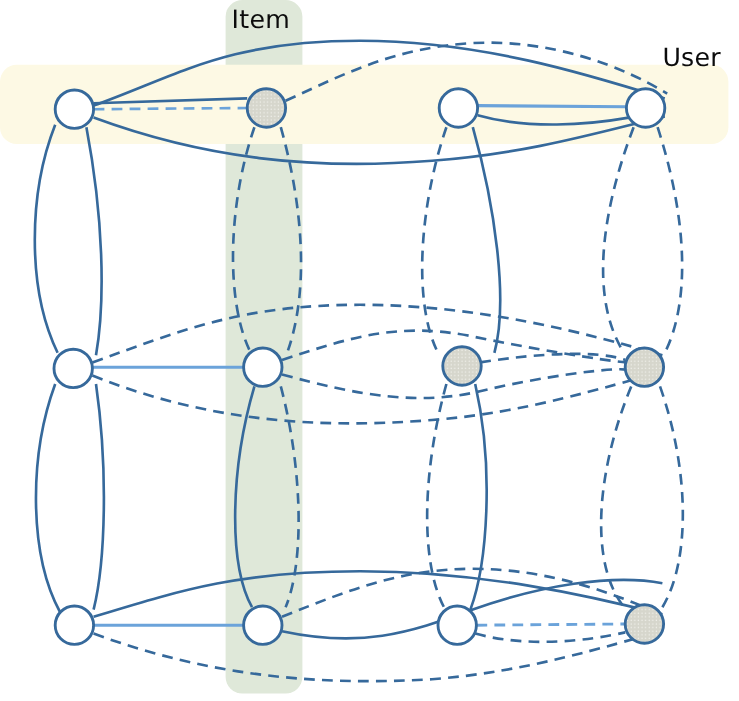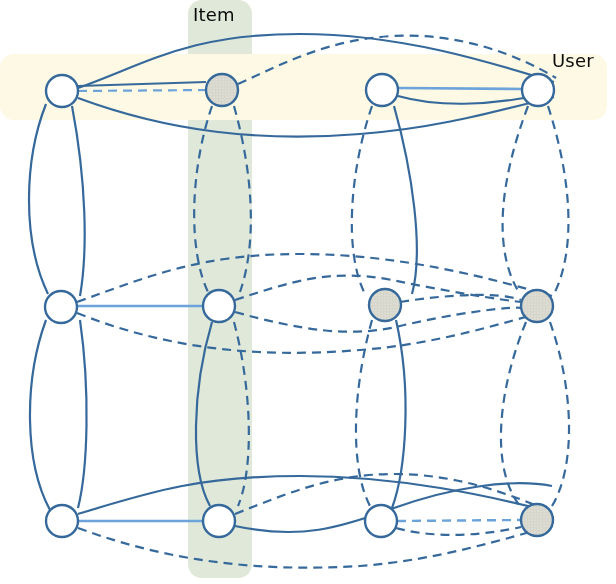--- a/index.html
+++ b/index.html
@@ -1,22 +1,22 @@
 <!DOCTYPE html>
 <html><head>
 <meta charset="utf-8">
 <style>
   html,body{margin:0;padding:0;background:#ffffff;}
   body{width:616px;height:584px;overflow:hidden;
        font-family:"DejaVu Sans","Liberation Sans",sans-serif;}
   #stage{position:relative;width:616px;height:584px;background:#ffffff;}
   #graph{position:absolute;left:0;top:0;width:616px;height:584px;}
-  .band-label{position:absolute;font-size:18px;color:#0c0c0c;letter-spacing:.2px;white-space:nowrap;}
+  .band-label{position:absolute;font-size:21px;color:#0c0c0c;letter-spacing:.2px;white-space:nowrap;}
   #item-label{left:193px;top:4px;}
-  #user-label{left:552px;top:50px;}
+  #user-label{left:552px;top:36px;}
 </style>
 </head>
 <body>
 
 <div id="stage">
 
   <svg id="graph" viewBox="0 0 616 584">
     <defs>
       <pattern id="dots" width="3" height="3" patternUnits="userSpaceOnUse">
         <rect width="3" height="3" fill="#d6d6cc"></rect>

